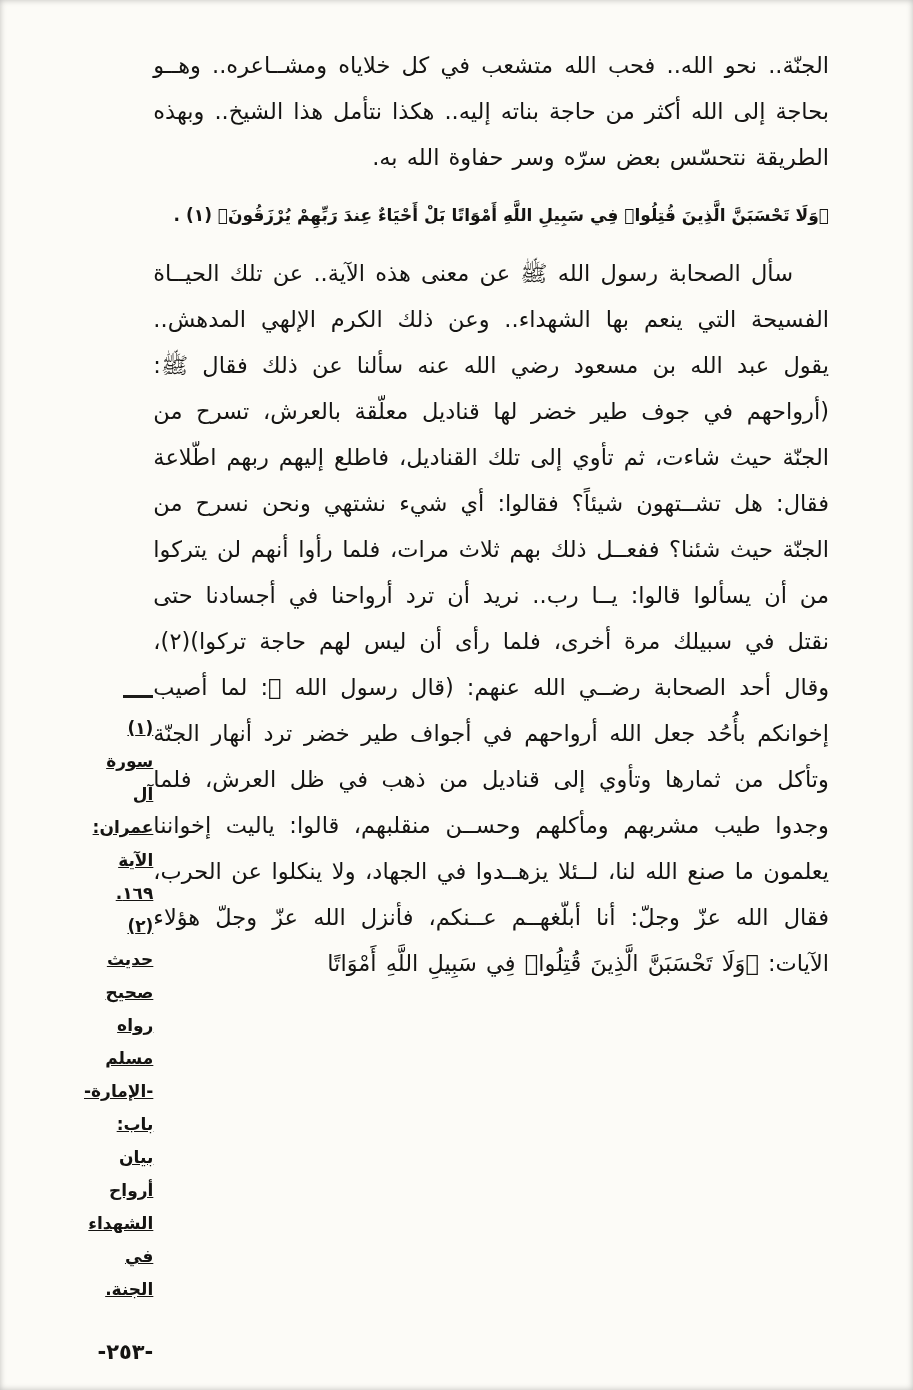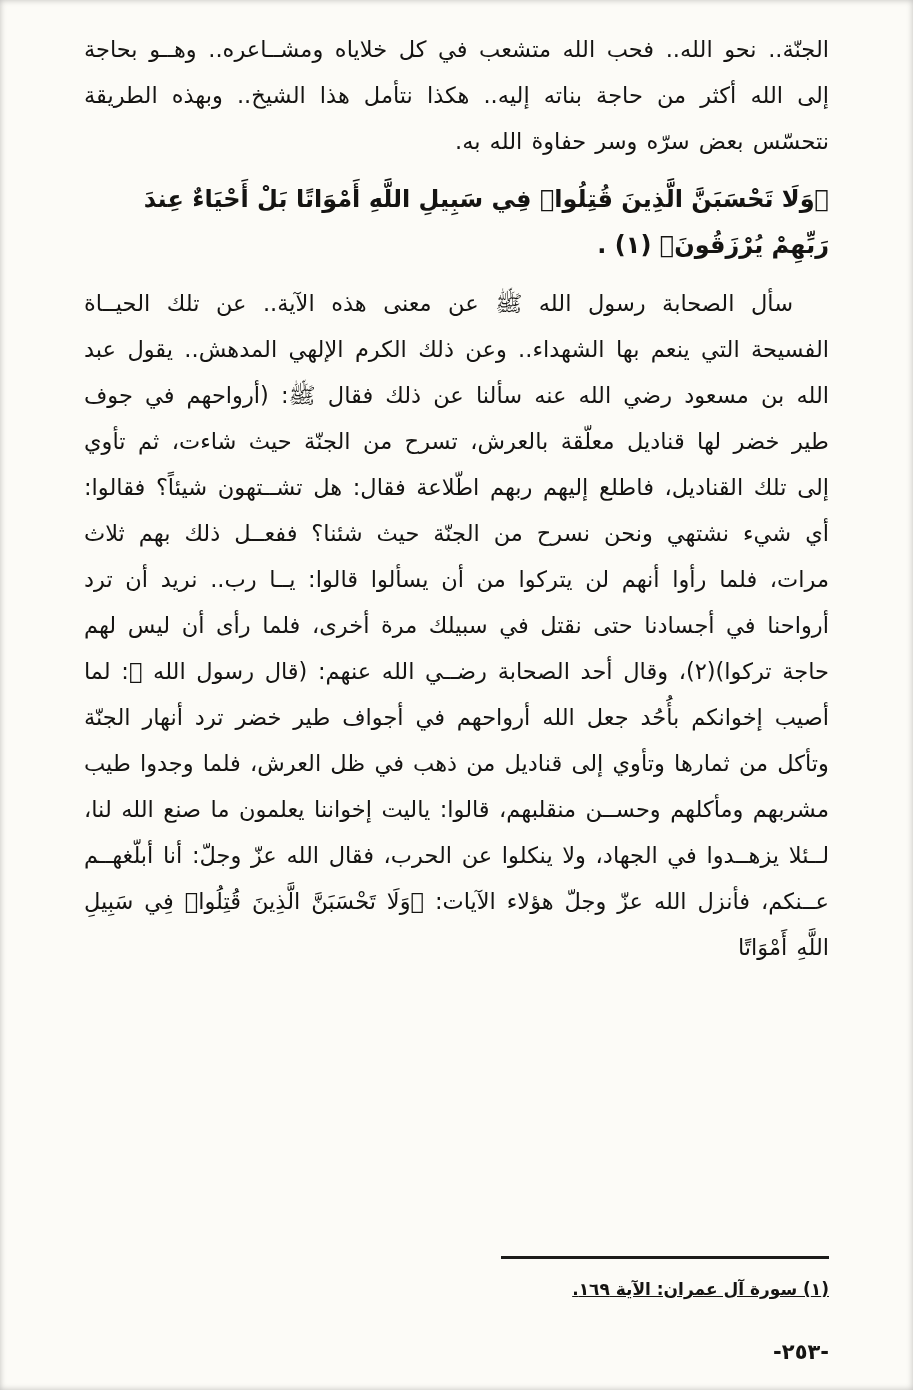--- a/index.html
+++ b/index.html
@@ -10,41 +10,41 @@
   }
   .page {
     position: relative;
     width: 913px;
     height: 1390px;
     margin: 0 auto;
     box-sizing: border-box;
     background: #fcfbf7;
     color: #151412;
     direction: rtl;
-    padding: 26px 84px 26px 84px;
+    padding: 42px 84px 26px 84px;
     display: flex;
-    flex-direction: column;
+    flex-direction: row;
     overflow: hidden;
     box-shadow: 0 0 6px rgba(0,0,0,0.25) inset;
   }
   .text-block {
     flex: 0 1 auto;
   }
   .para {
     font-size: 22.5px;
     line-height: 46px;
     text-align: justify;
     margin: 0 0 12px 0;
     word-spacing: 2px;
   }
   .para.indent {
     text-indent: 36px;
   }
   .verse-line {
-    font-size: 24px;
+    font-size: 17px;
     line-height: 46px;
     margin: 0 0 12px 0;
     text-align: right;
     font-weight: bold;
     letter-spacing: 0.2px;
   }
   .footnote-area {
     margin-top: auto;
   }
   .footnote-rule {
@@ -79,16 +79,17 @@
 
 
     <p class="verse-line">﴿وَلَا تَحْسَبَنَّ الَّذِينَ قُتِلُوا۟ فِي سَبِيلِ اللَّهِ أَمْوَاتًا بَلْ أَحْيَاءٌ عِندَ رَبِّهِمْ يُرْزَقُونَ﴾ (١) .</p>
 
     <p class="para indent">سأل الصحابة رسول الله ﷺ عن معنى هذه الآية.. عن تلك الحيــاة الفسيحة التي ينعم بها الشهداء.. وعن ذلك الكرم الإلهي المدهش.. يقول عبد الله بن مسعود رضي الله عنه سألنا عن ذلك فقال ﷺ: (أرواحهم في جوف طير خضر لها قناديل معلّقة بالعرش، تسرح من الجنّة حيث شاءت، ثم تأوي إلى تلك القناديل، فاطلع إليهم ربهم اطّلاعة فقال: هل تشــتهون شيئاً؟ فقالوا: أي شيء نشتهي ونحن نسرح من الجنّة حيث شئنا؟ ففعــل ذلك بهم ثلاث مرات، فلما رأوا أنهم لن يتركوا من أن يسألوا قالوا: يــا رب.. نريد أن ترد أرواحنا في أجسادنا حتى نقتل في سبيلك مرة أخرى، فلما رأى أن ليس لهم حاجة تركوا)(٢)، وقال أحد الصحابة رضــي الله عنهم: (قال رسول الله ﷺ: لما أصيب إخوانكم بأُحُد جعل الله أرواحهم في أجواف طير خضر ترد أنهار الجنّة وتأكل من ثمارها وتأوي إلى قناديل من ذهب في ظل العرش، فلما وجدوا طيب مشربهم ومأكلهم وحســن منقلبهم، قالوا: ياليت إخواننا يعلمون ما صنع الله لنا، لــئلا يزهــدوا في الجهاد، ولا ينكلوا عن الحرب، فقال الله عزّ وجلّ: أنا أبلّغهــم عــنكم، فأنزل الله عزّ وجلّ هؤلاء الآيات: ﴿وَلَا تَحْسَبَنَّ الَّذِينَ قُتِلُوا۟ فِي سَبِيلِ اللَّهِ أَمْوَاتًا</p>
   </div>
 
   <div class="footnote-area">
     <div class="footnote-rule"></div>
     <p class="footnote">(١) سورة آل عمران: الآية ١٦٩.</p>
+    <p class="footnote">(٢) حديث صحيح رواه مسلم -الإمارة- باب: بيان أرواح الشهداء في الجنة.</p>
     <div class="page-number">-٢٥٣-</div>
   </div>
 
 </div>
 
 </body></html>

